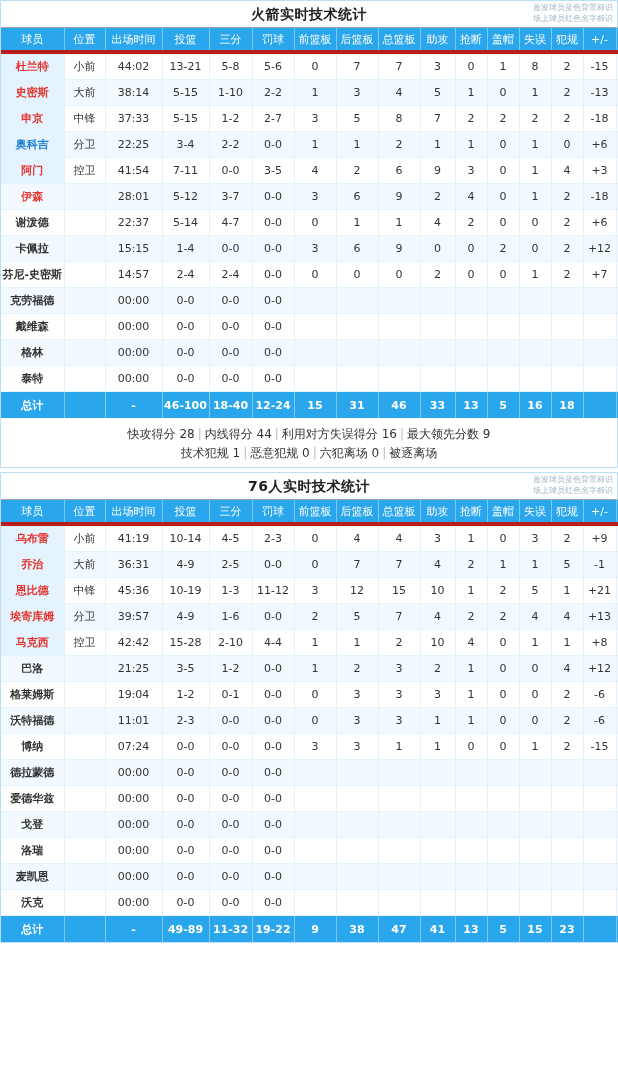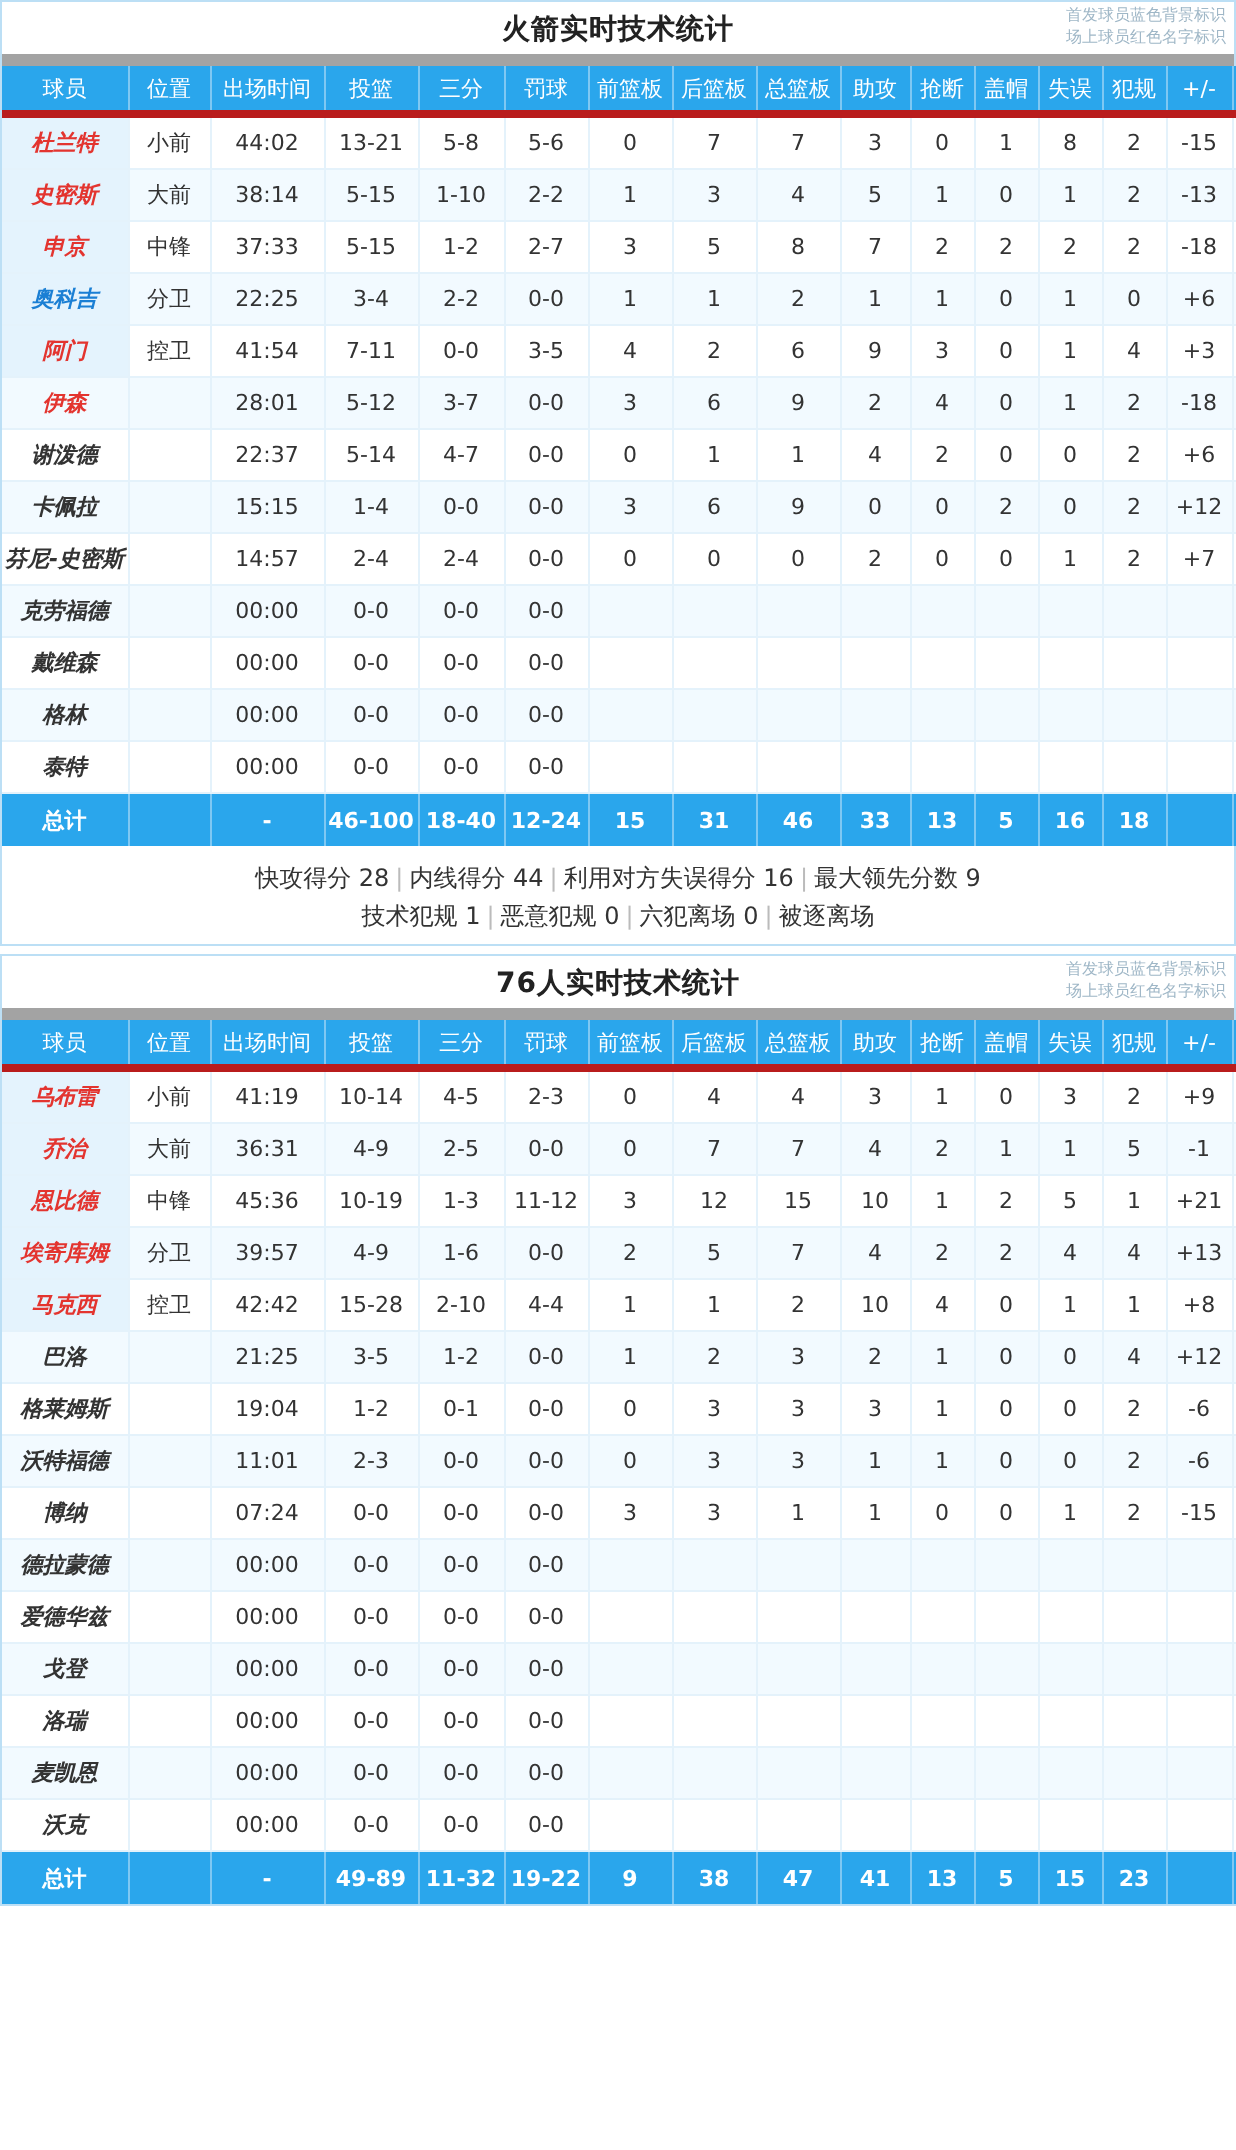--- a/index.html
+++ b/index.html
@@ -20,21 +20,21 @@
   .panel {
     border: 1px solid #bcdff5;
     box-sizing: border-box;
     margin-bottom: 4px;
     background: #fff;
   }
   .panel-header {
     position: relative;
     height: 26px;
     background: #ffffff;
-    border-bottom: 6px solid #a3a3a3;
+    border-bottom: 1px solid #a3a3a3;
   }
   .panel-title {
     position: absolute;
     left: 0;
     right: 0;
     top: 5px;
     text-align: center;
     font-size: 14px;
     font-weight: bold;
     color: #222;
@@ -78,21 +78,20 @@
     padding: 0;
     color: #333;
     white-space: nowrap;
     overflow: hidden;
   }
   table.stats td:last-child { border-right: none; }
   tr.row-alt td { background: #f2faff; }
   tr.row-norm td { background: #ffffff; }
   td.pname {
     font-weight: bold;
-    font-style: italic;
   }
   td.pname.starter-blue { color: #1a7fd4; background: #e4f3fd; }
   td.pname.starter-red { color: #e3342f; background: #e4f3fd; }
   tr.row-alt td.pname.starter-blue,
   tr.row-alt td.pname.starter-red { background: #e4f3fd; }
   td.pname.bench { color: #333; }
   tr.total td {
     background: #2aa6ec;
     color: #ffffff;
     font-weight: bold;

